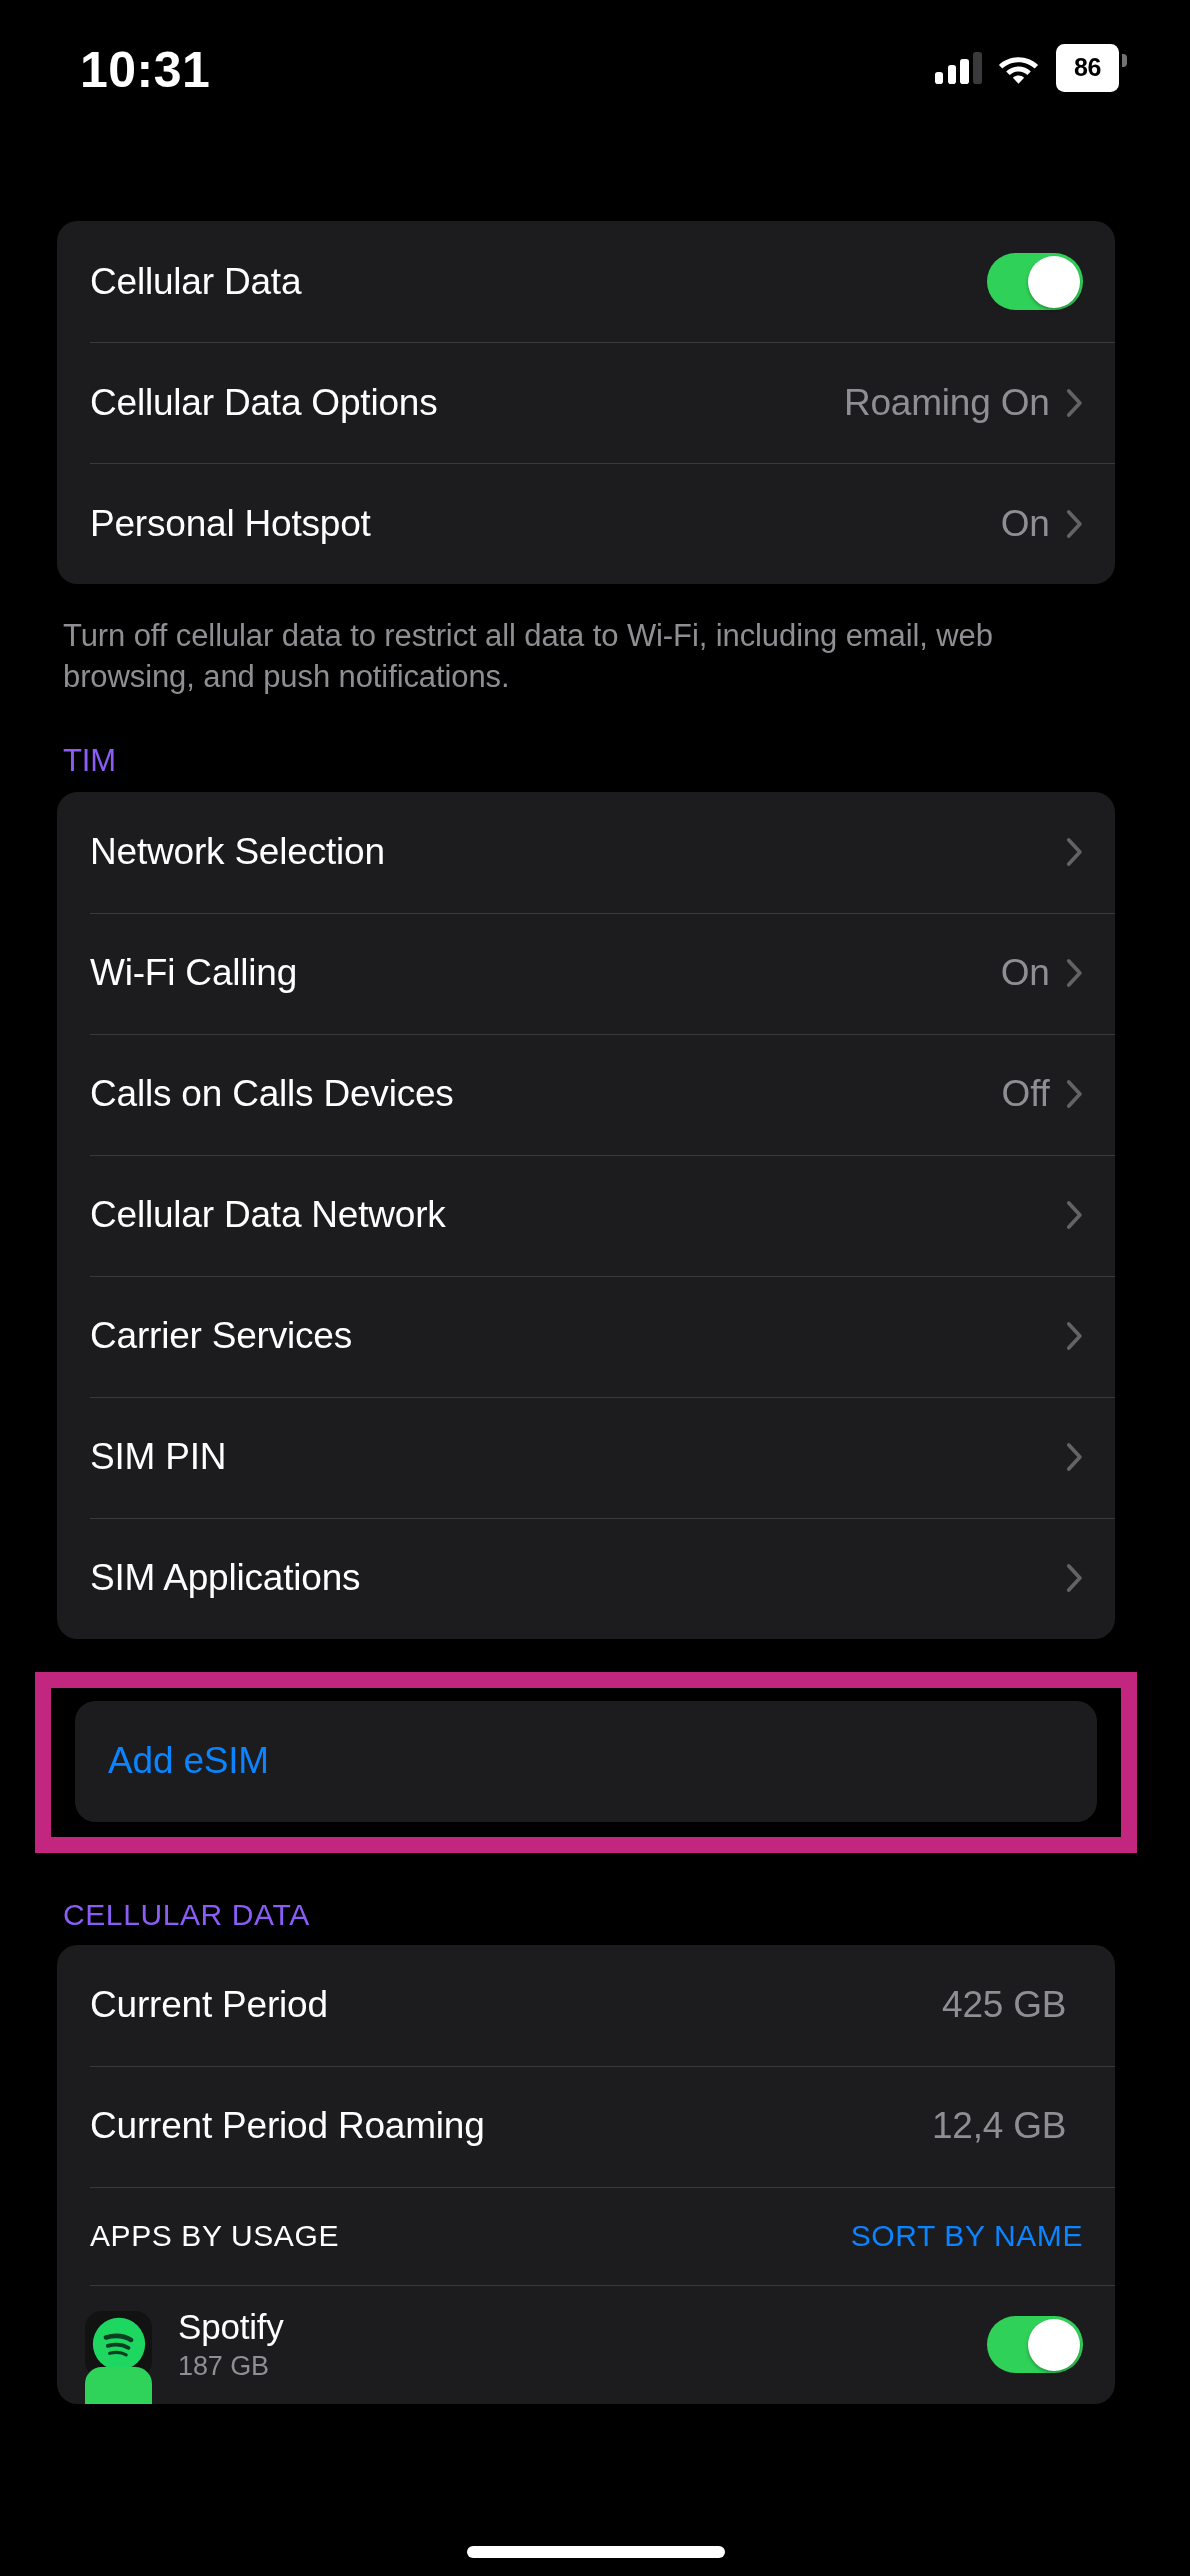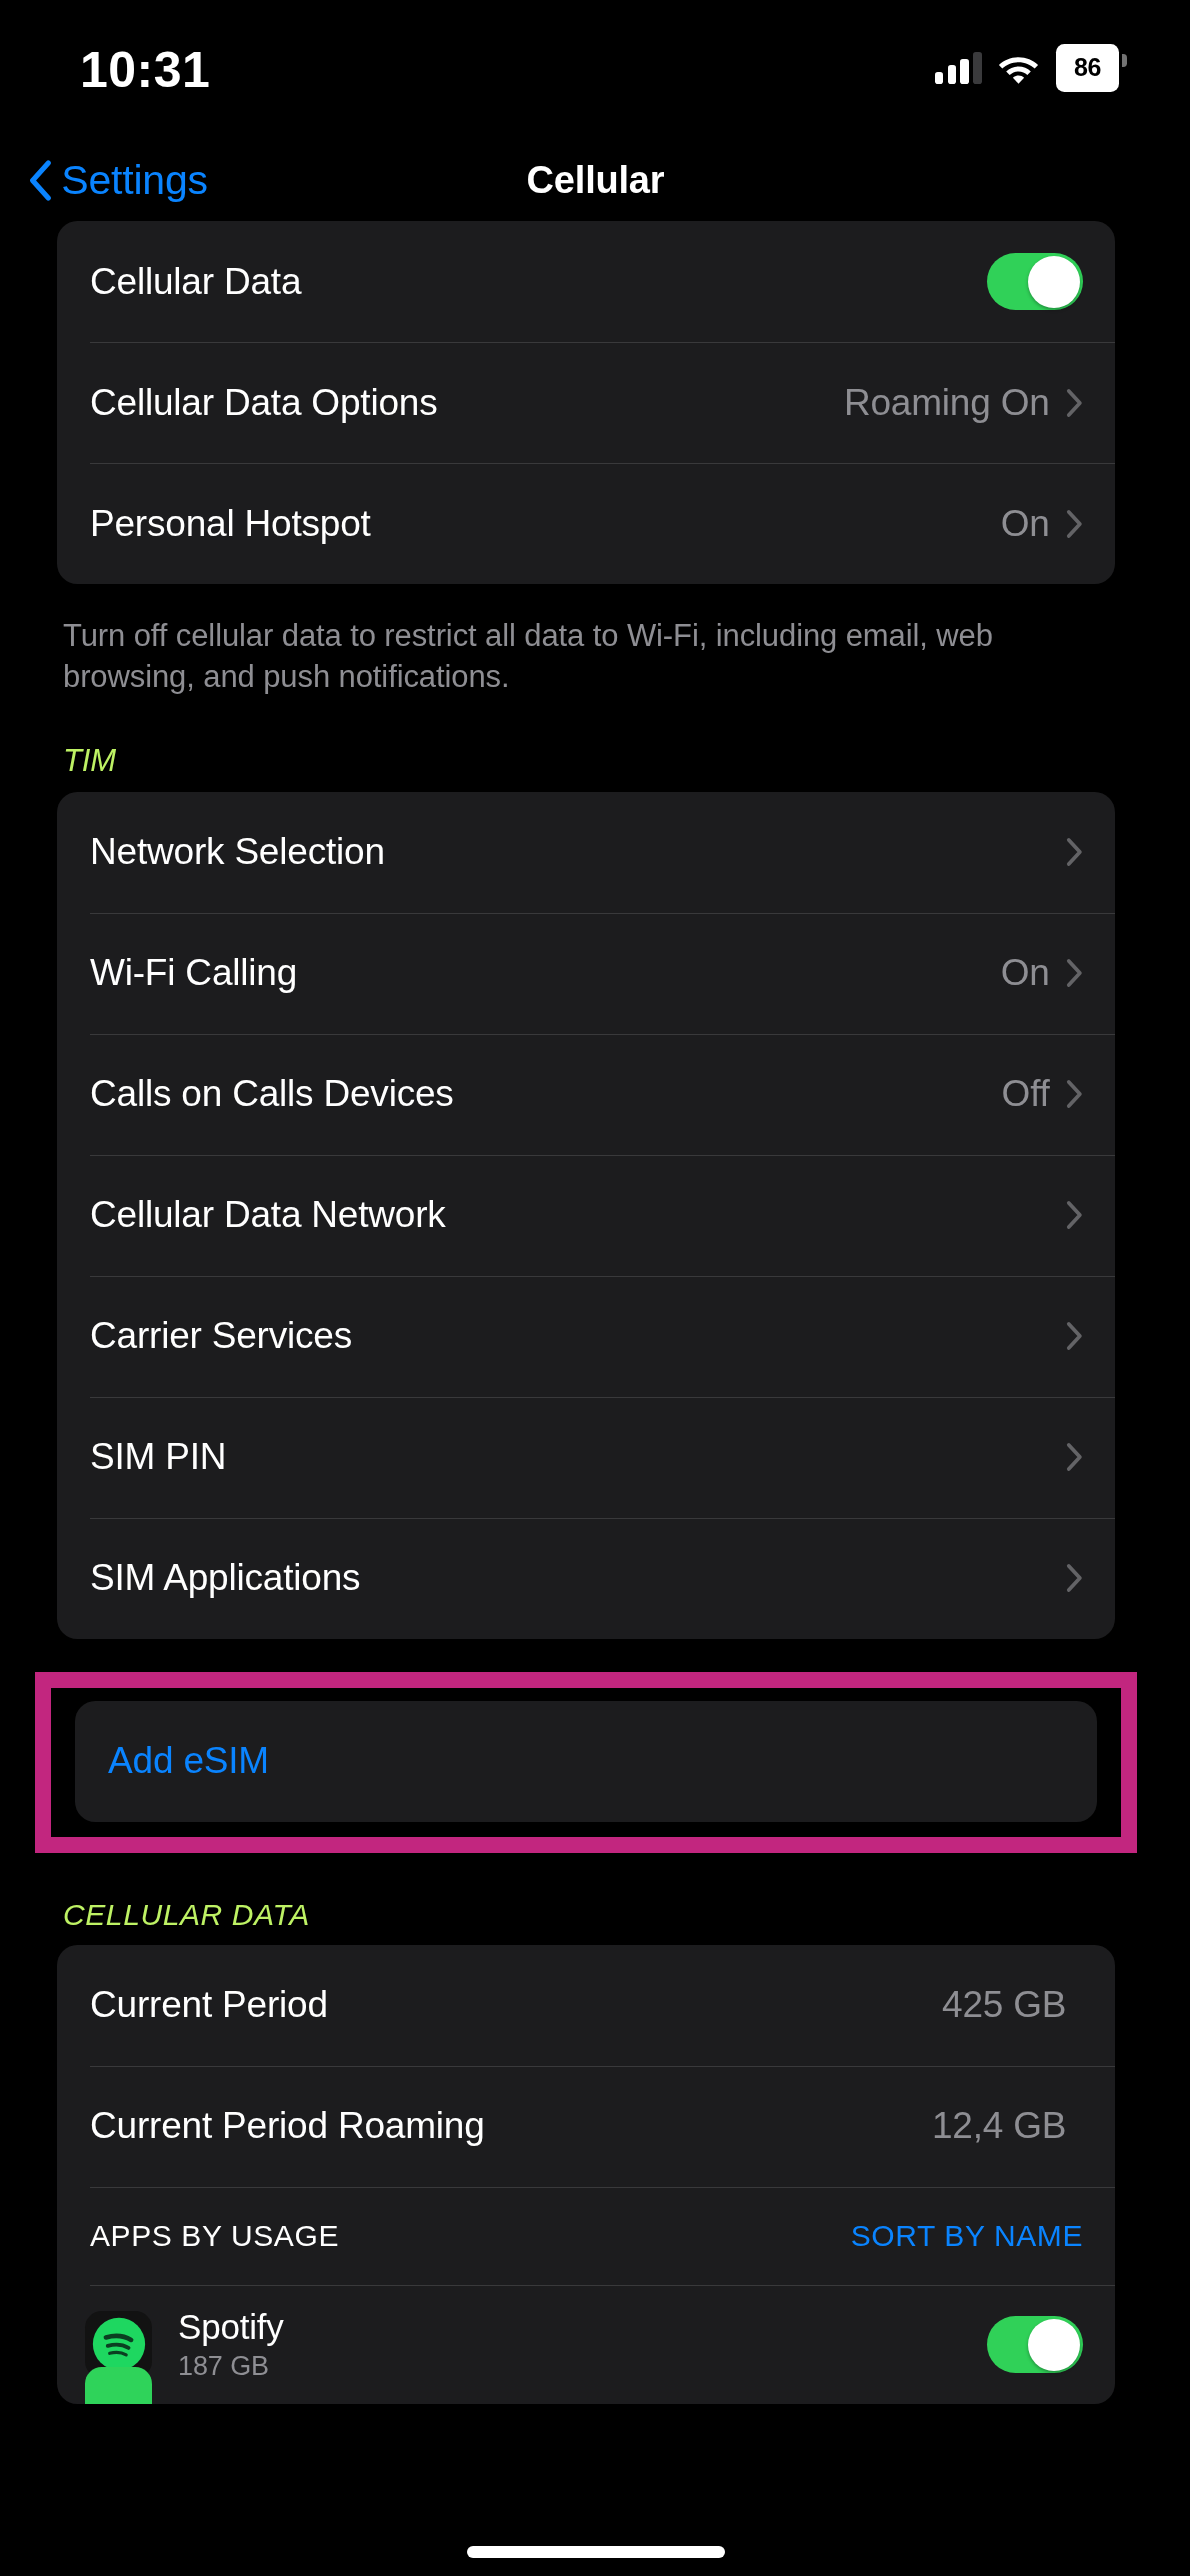--- a/index.html
+++ b/index.html
@@ -190,23 +190,22 @@
   .footnote {
     margin: 32px 63px 0 63px;
     font-size: 31px;
     line-height: 1.32;
     color: #8e8e93;
     letter-spacing: -0.1px;
   }
   .group-header {
     margin: 45px 63px 13px 63px;
     font-size: 31px;
-    color: #bef264;
+    color: #8b5cf6;
     letter-spacing: -0.1px;
-    font-style: italic;
   }
   .group-header.caps {
     font-size: 30px;
     letter-spacing: 0.6px;
   }
 
   
   .highlight {
     position: relative;
     margin: 33px 35px 0 35px;
@@ -292,29 +291,20 @@
           <path d="M22 15.4c5.1 0 9.8 2 13.2 5.3l-3.7 3.9c-2.5-2.4-5.8-3.9-9.5-3.9s-7 1.5-9.5 3.9l-3.7-3.9C12.2 17.4 16.9 15.4 22 15.4z" fill="#fff"></path>
           <path d="M22 25.1c2.3 0 4.4 .9 6 2.4L22 33.8l-6-6.3c1.6-1.5 3.7-2.4 6-2.4z" fill="#fff"></path>
         </svg>
       </div>
       <div class="batt">
         <span class="num">86</span>
       </div>
     </div>
   </div>
 
-  <div class="navbar">
-    <div class="nav-back">
-      <svg class="nav-chev" viewBox="0 0 26 44">
-        <path d="M22 3 L5 22 L22 41" fill="none" stroke="#0a84ff" stroke-width="5.5" stroke-linecap="round" stroke-linejoin="round"></path>
-      </svg>
-      <span class="nav-back-label">Settings</span>
-    </div>
-    <div class="nav-title">Cellular</div>
-  </div>
 
   <div class="content">
 
     <div class="card">
 
       <div class="row">
         <span class="row-label">Cellular Data</span>
         <div class="toggle">
             <span class="knob"></span>
           </div>

